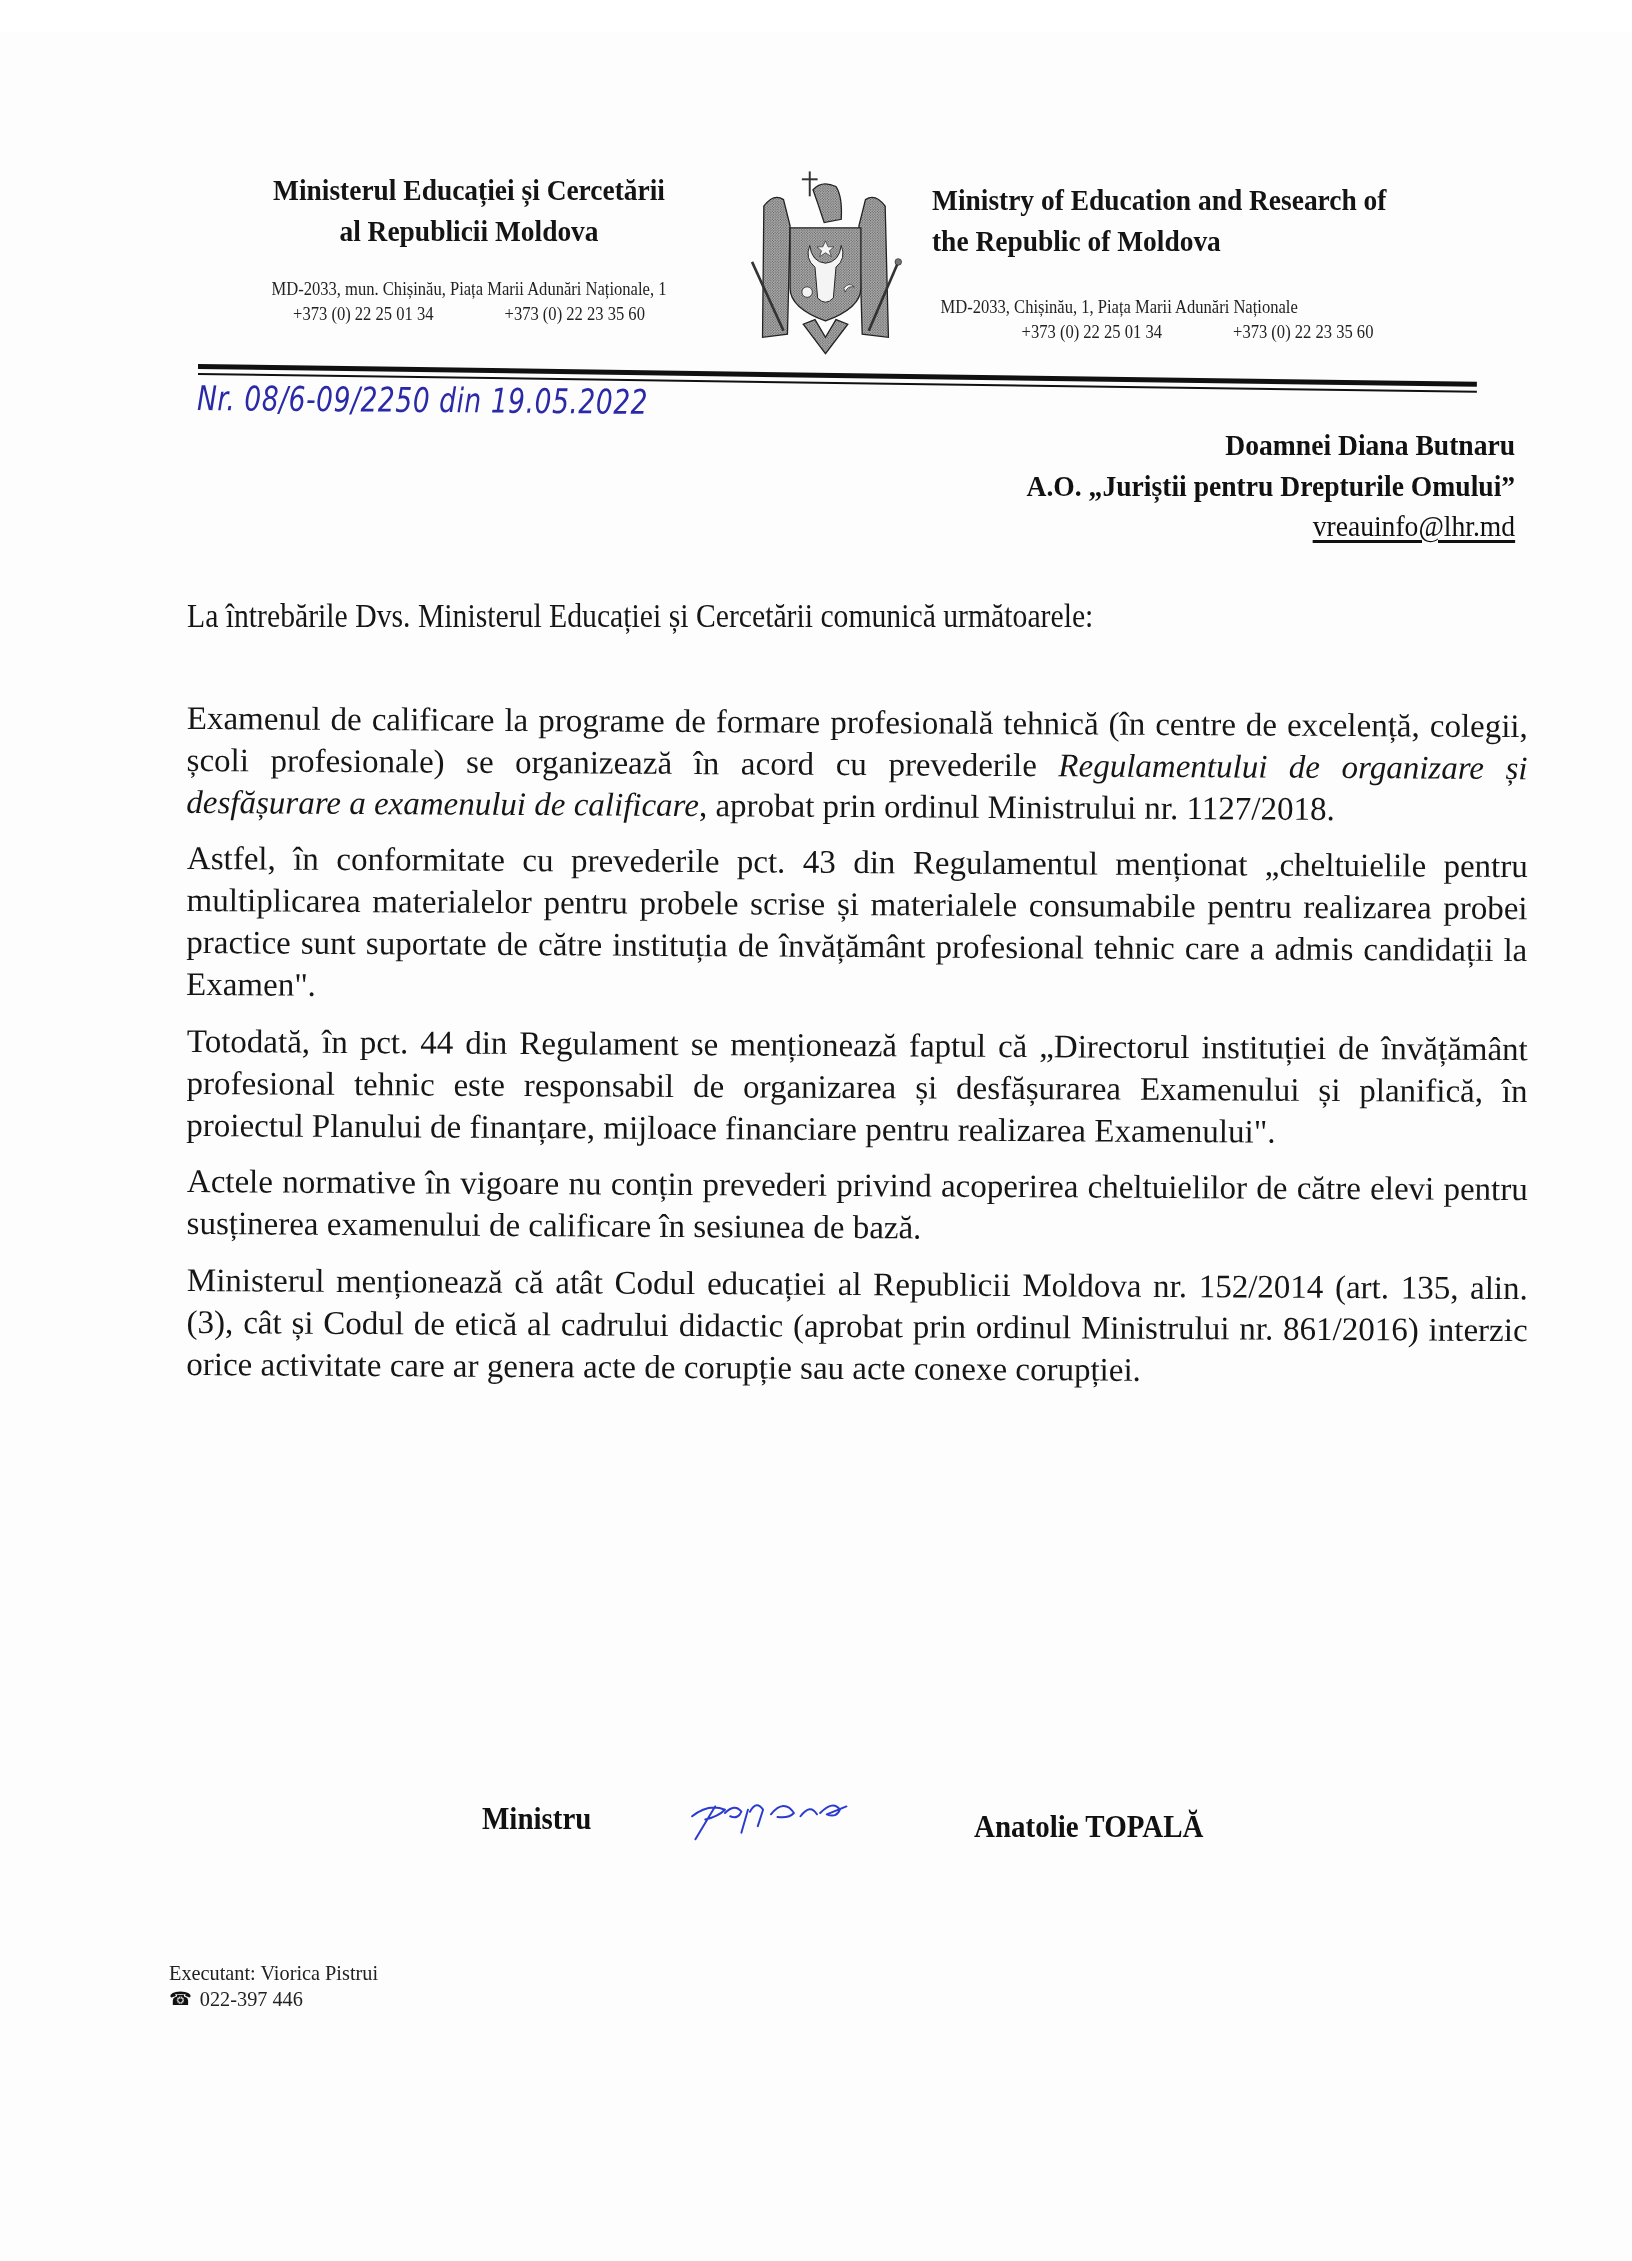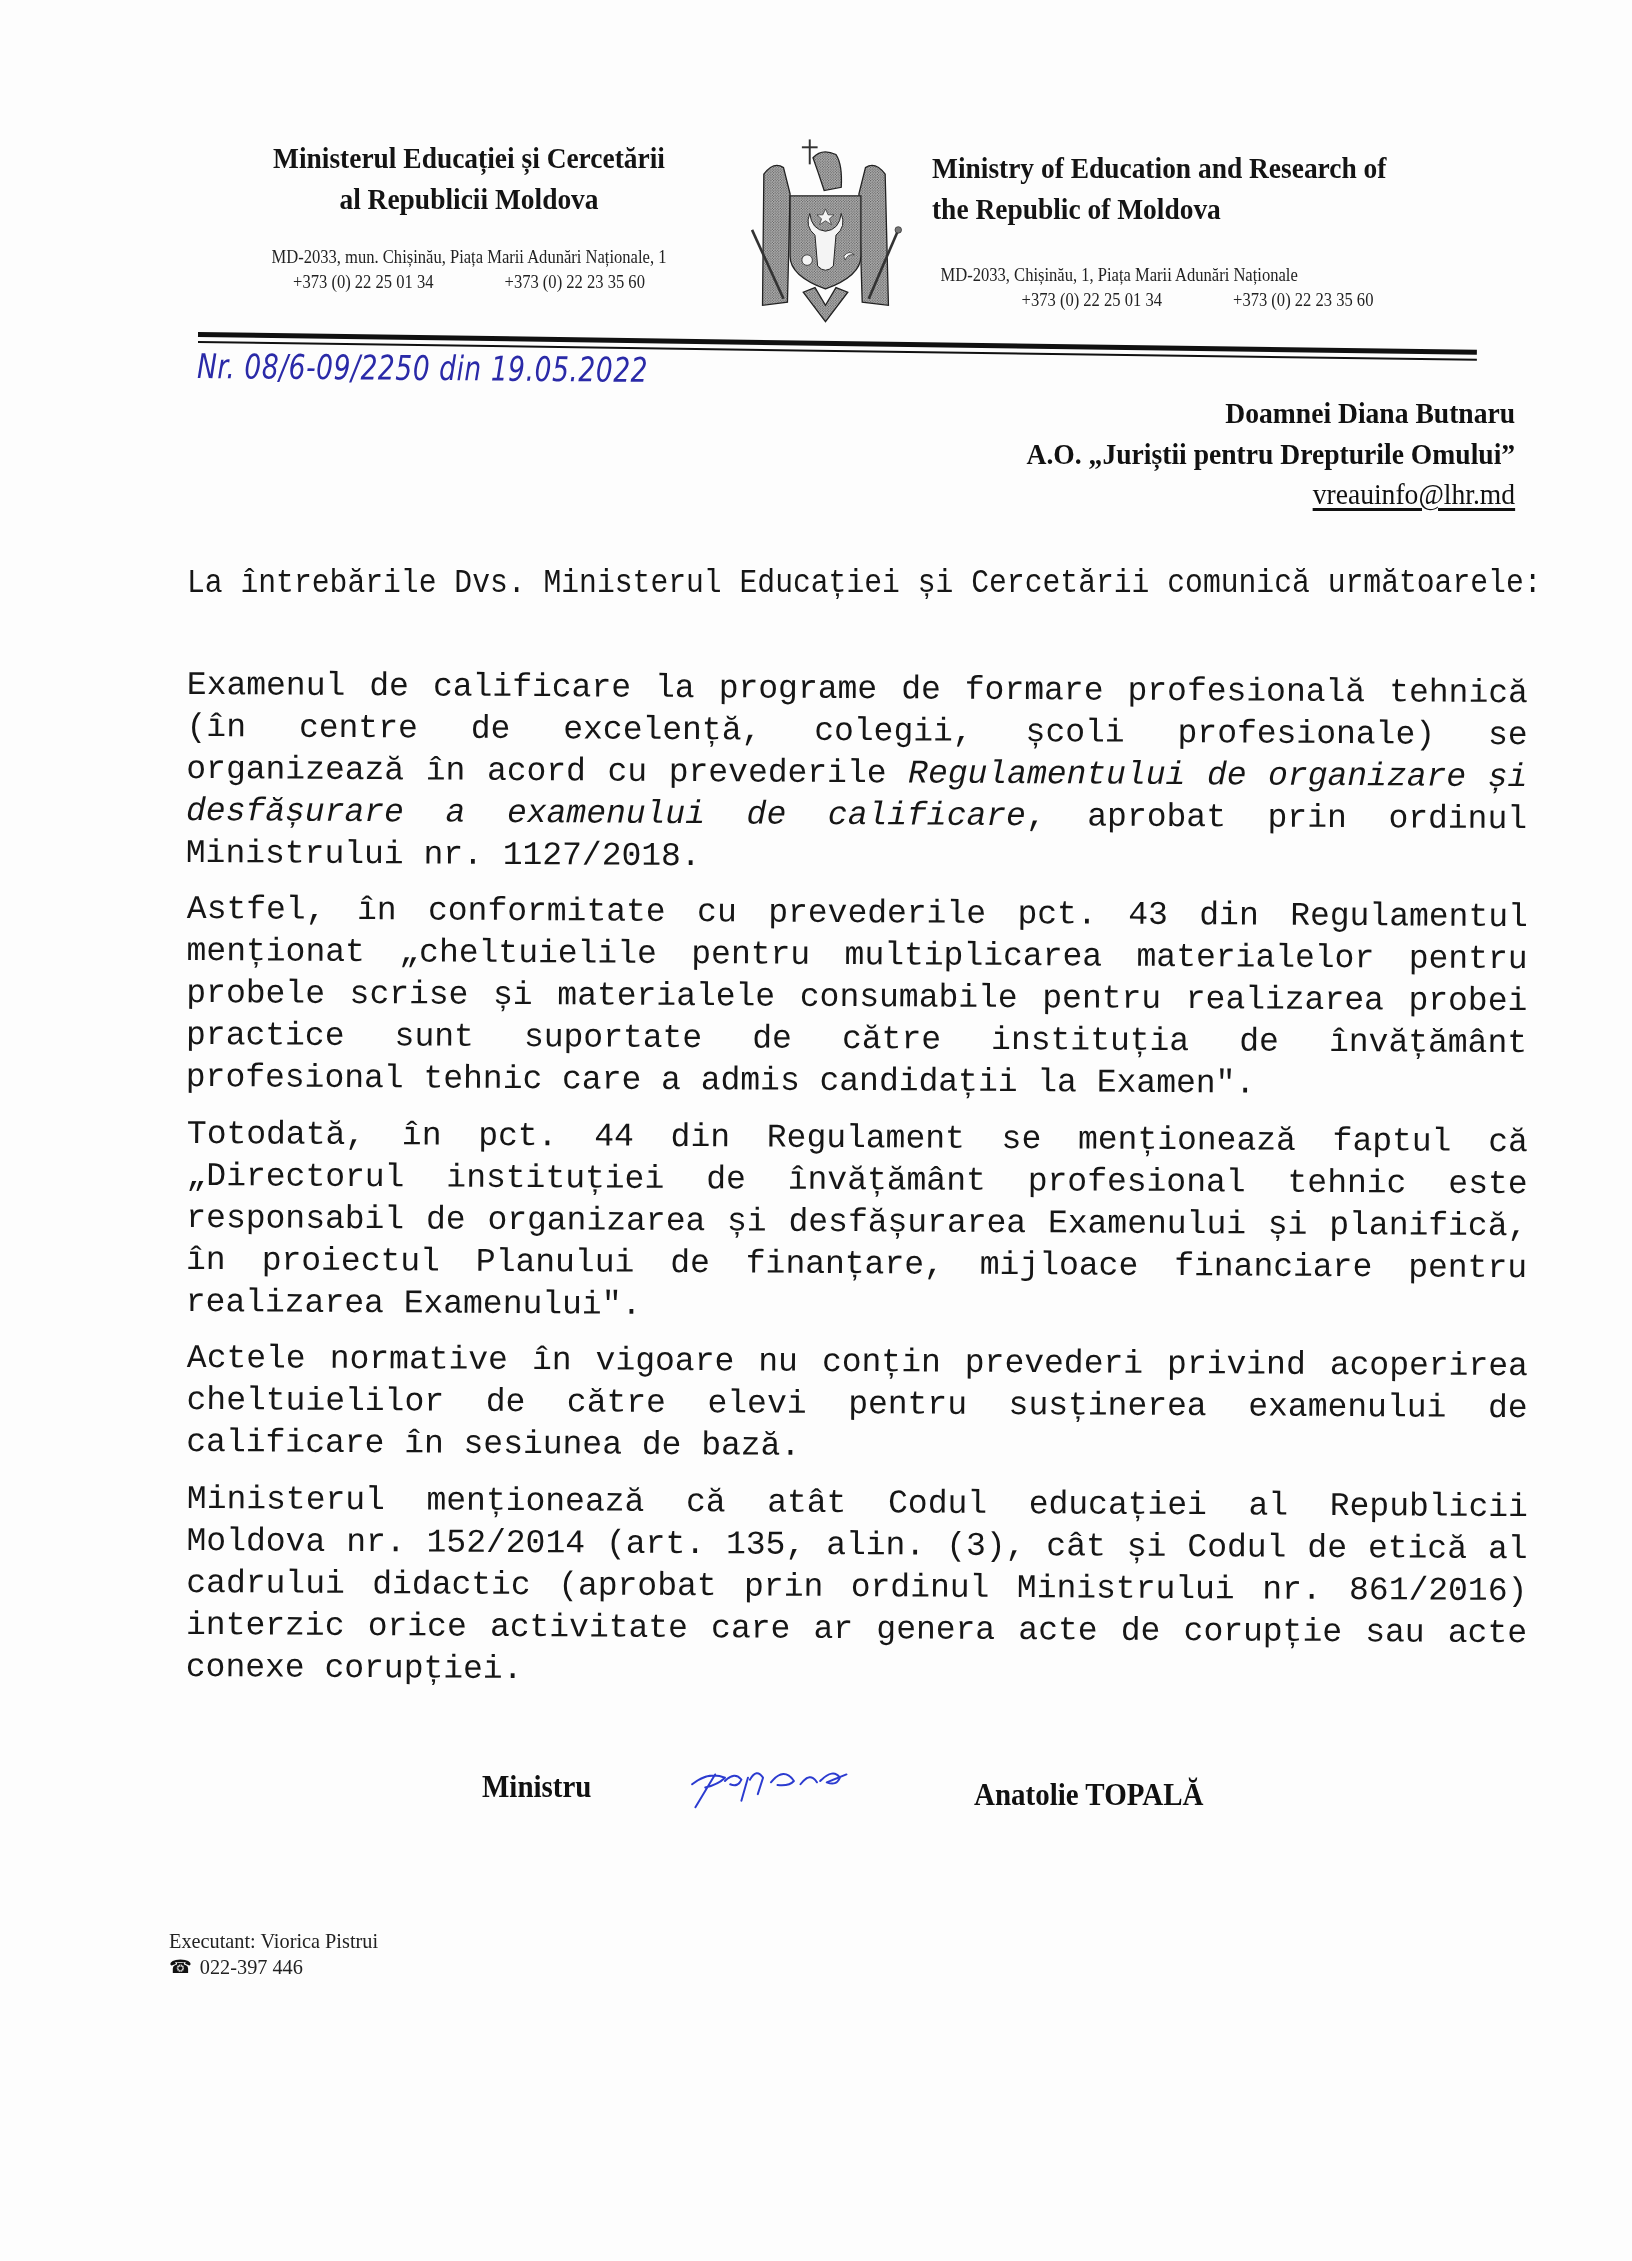--- a/index.html
+++ b/index.html
@@ -12,20 +12,21 @@
       height: 2261px;
       position: relative;
       overflow: hidden;
       font-family: "Liberation Serif", "DejaVu Serif", serif;
       color: #111111;
     }
     .page {
       position: absolute;
       inset: 0;
       background: #fdfdfd;
+      margin-top: 32px;
     }
 
     
     .lh-ro {
       position: absolute;
       left: 197px;
       top: 138px;
       width: 544px;
       text-align: center;
     }
@@ -132,21 +133,20 @@
 
     
     .body-text {
       position: absolute;
       left: 187px;
       top: 563px;
       width: 1341px;
       font-size: 33px;
       line-height: 42px;
       color: #161616;
-      font-family: Liberation Mono, monospace;
     }
     .intro {
       margin: 0 0 60px 0;
       transform: scaleX(0.9);
       transform-origin: left center;
       white-space: nowrap;
     }
     .para {
       margin: 0 0 14.4px 0;
       text-align: justify;

